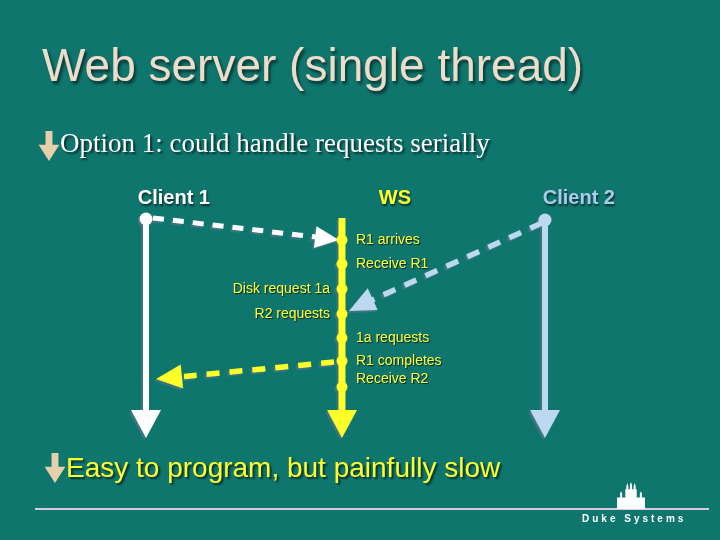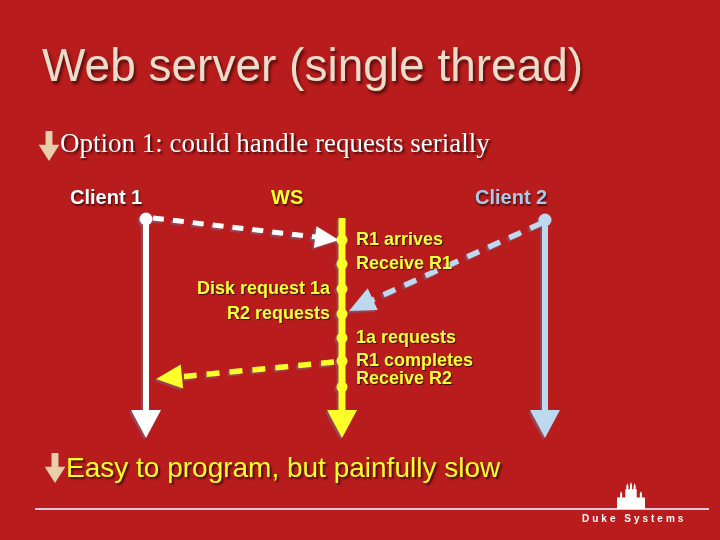--- a/index.html
+++ b/index.html
@@ -1,40 +1,40 @@
 <!DOCTYPE html>
 <html><head>
 <meta charset="utf-8">
 <style>
   html,body{margin:0;padding:0;}
   body{width:720px;height:540px;overflow:hidden;background:#00017d;
        font-family:"Liberation Sans", sans-serif;}
-  .slide{position:relative;width:720px;height:540px;background:#b91c1c;}
+  .slide{position:relative;width:720px;height:540px;background:#0f766e;}
 
   .title{position:absolute;left:42px;top:38px;width:660px;
          font-size:46px;letter-spacing:0px;color:#eedccb;
          text-shadow:2px 3px 3px rgba(0,0,0,.55);white-space:nowrap;}
 
   .bullet{position:absolute;display:flex;align-items:flex-start;}
   .bullet .arrow{flex:0 0 auto;margin-top:3px;}
   .bullet1{left:38px;top:128px;}
   .bullet1 .btext{color:#ffffff;font-size:27px;white-space:nowrap;
                   text-shadow:2px 2px 2px rgba(0,0,0,.6);font-family:Liberation Serif, serif;}
   .bullet2{left:44px;top:450px;z-index:5;justify-content:flex-end;}
   .bullet2 .btext{color:#ffff2e;font-size:28px;line-height:35px;
                   text-shadow:2px 2px 2px rgba(0,0,0,.6);}
 
-  .lane-header{position:absolute;top:186px;width:140px;text-align:left;
+  .lane-header{position:absolute;top:186px;width:140px;text-align:right;
                font-size:20px;font-weight:bold;
                text-shadow:1px 2px 2px rgba(0,0,0,.6);white-space:nowrap;}
   .lh-c1{left:70px;color:#ffffff;}
   .lh-ws{left:271px;color:#ffff2e;}
   .lh-c2{left:475px;color:#a9cae9;}
 
-  .evt{position:absolute;font-size:18px;font-weight:bold;color:#ffff3b;
+  .evt{position:absolute;font-size:14px;font-weight:normal;color:#ffff3b;
        line-height:17px;white-space:nowrap;
        text-shadow:1px 1px 1px rgba(0,0,0,.7);}
   .evt.right{left:356px;}
   .evt.left{right:390px;text-align:center;}
 
   .diagram-svg{position:absolute;left:0;top:0;
                filter:drop-shadow(-2px 2px 0 rgba(115,115,150,.45));}
 
   .footer-line{position:absolute;left:35px;top:508px;width:674px;height:2px;
                background:#d9c9dc;z-index:1;}

